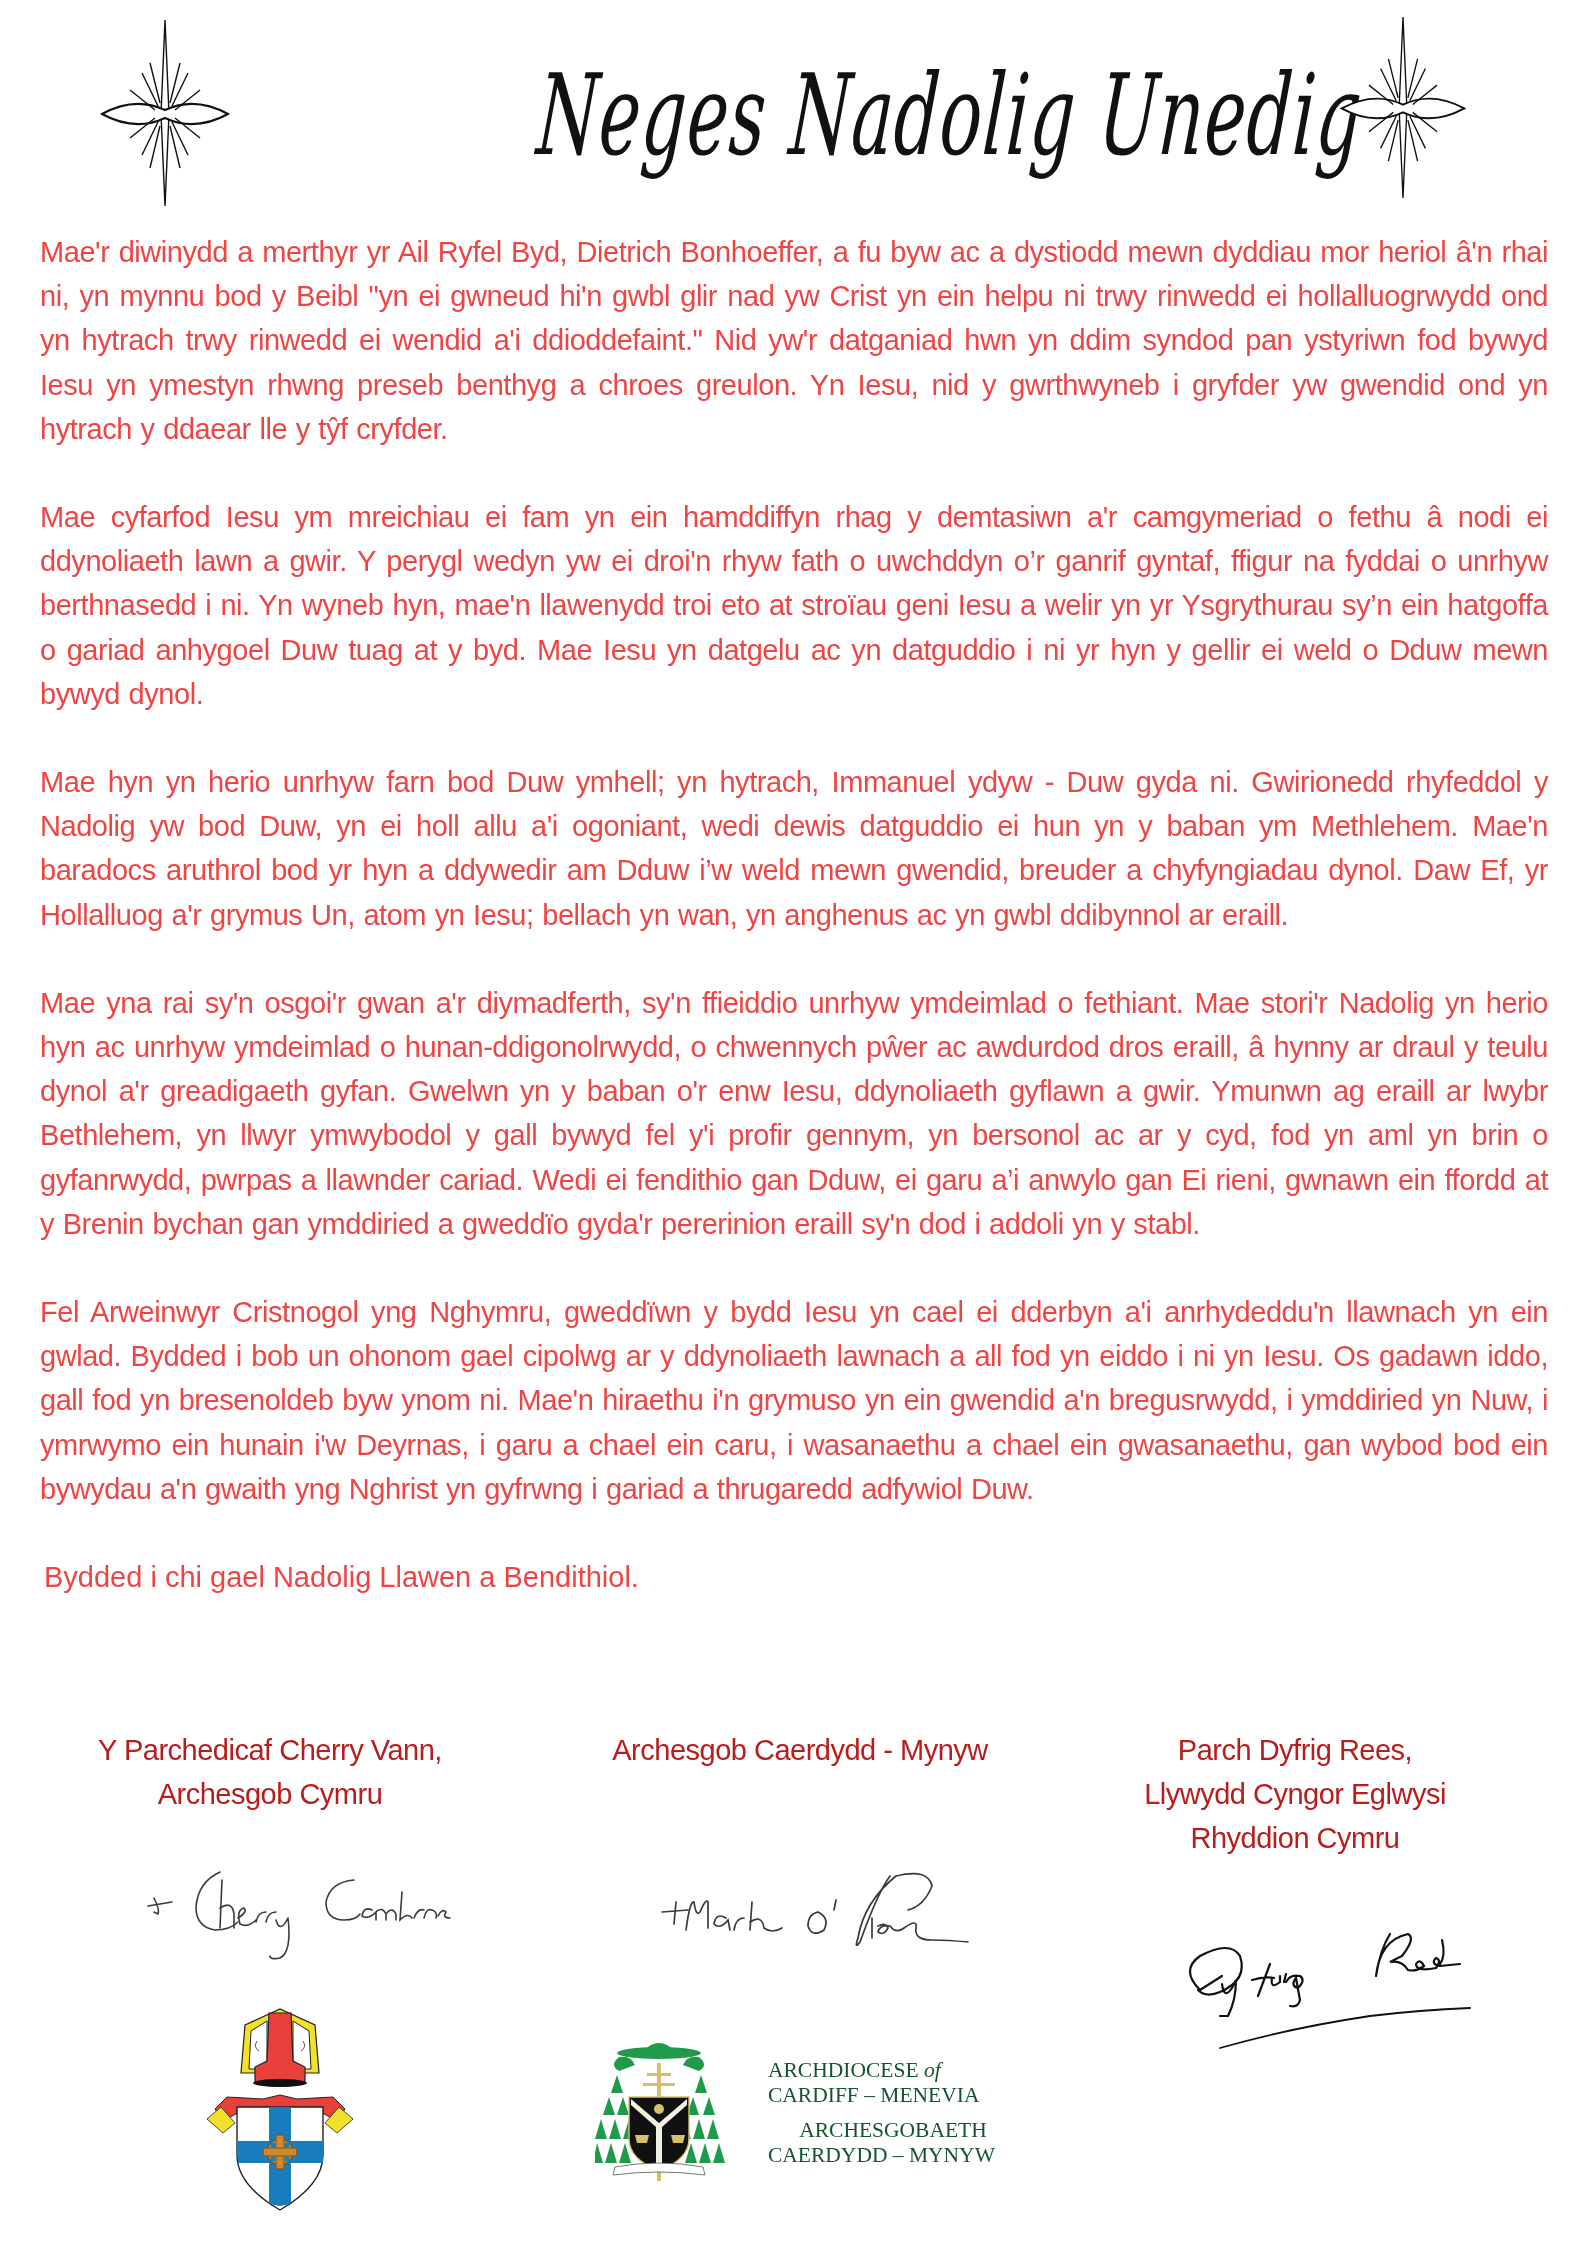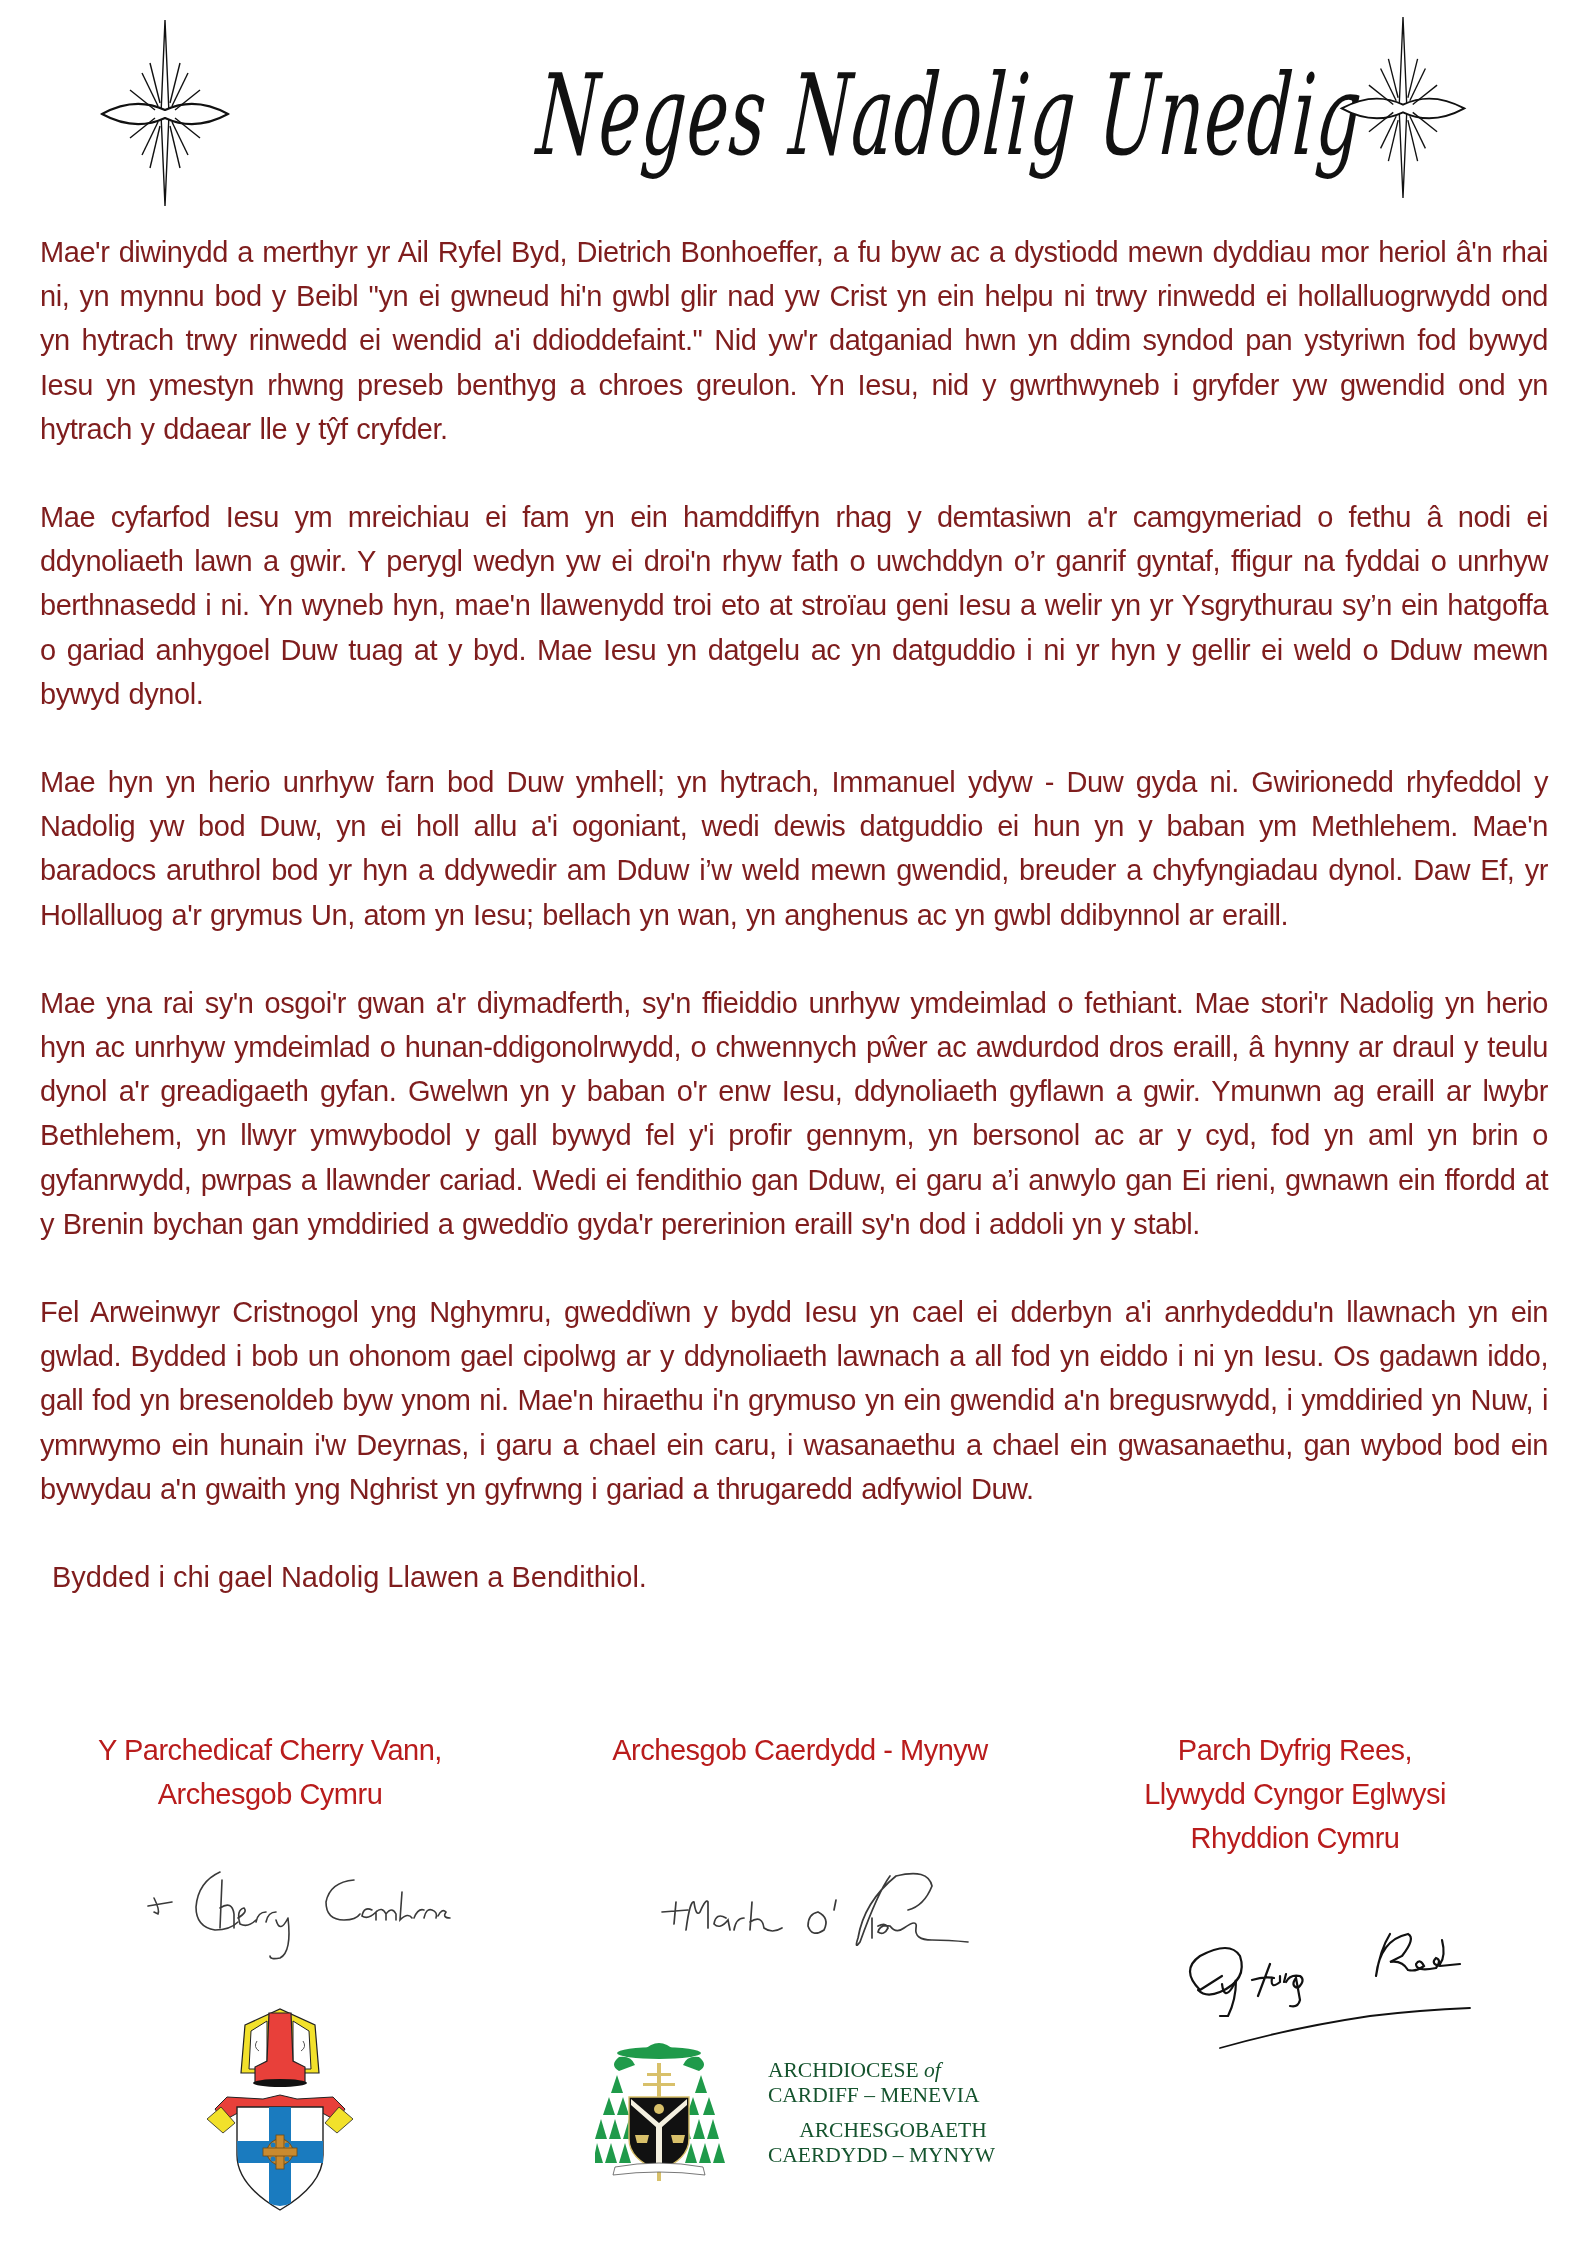--- a/index.html
+++ b/index.html
@@ -3,23 +3,23 @@
 <meta charset="utf-8">
 <style>
   html, body { margin: 0; padding: 0; background: #ffffff; }
   body { width: 1587px; height: 2245px; position: relative; overflow: hidden; color: #111; font-family: "Liberation Sans", "DejaVu Sans", sans-serif; }
   .header { position: absolute; top: 0; left: 0; width: 1587px; height: 215px; }
   .star { position: absolute; }
   .star-left { left: 100px; top: 18px; width: 130px; height: 190px; }
   .star-right { left: 1338px; top: 15px; width: 130px; height: 185px; }
   .title { position: absolute; left: 380px; top: 20px; width: 830px; height: 190px; }
   .title-text { position: absolute; left: 0; top: 30px; width: 830px; text-align: center; font-family: "DejaVu Serif", serif; font-style: italic; font-size: 112px; letter-spacing: 2px; color: #111; transform: scaleX(0.62) skewX(-6deg); transform-origin: center; white-space: nowrap; font-weight: normal; }
-  .body-text { position: absolute; left: 40px; top: 230px; width: 1508px; font-family: "Liberation Sans Narrow", "Liberation Sans", sans-serif; font-size: 29px; line-height: 44.2px; color: #7f1d1d; }
+  .body-text { position: absolute; left: 40px; top: 230px; width: 1508px; font-family: "Liberation Sans Narrow", "Liberation Sans", sans-serif; font-size: 29px; line-height: 44.2px; color: #ef4444; }
   .para { margin: 0 0 44px 0; text-align: justify; text-align-last: left; letter-spacing: -0.45px; word-spacing: 1px; }
-  .closing { margin: 12px; }
+  .closing { margin: 4px; }
   .signatories { position: absolute; top: 1728px; left: 40px; width: 1508px; height: 100px; }
   .sig-col { position: absolute; text-align: center; font-family: "Liberation Sans", sans-serif; font-size: 29px; line-height: 44px; color: #b91c1c; letter-spacing: -0.5px; }
   .sig-col.c1 { left: 10px; width: 440px; top: 0; }
   .sig-col.c2 { left: 520px; width: 480px; top: 0; }
   .sig-col.c3 { left: 1030px; width: 450px; top: 0; text-align: center; }
   .sig-col span { display: block; }
   .signature { position: absolute; }
   .sig1 { left: 120px; top: 1862px; width: 340px; height: 100px; }
   .sig2 { left: 628px; top: 1862px; width: 345px; height: 95px; }
   .sig3 { left: 1140px; top: 1920px; width: 345px; height: 140px; }

